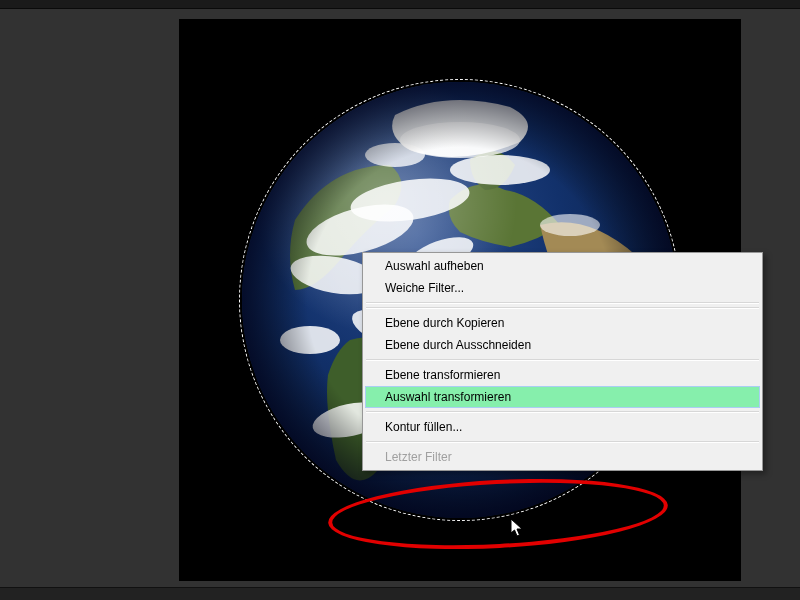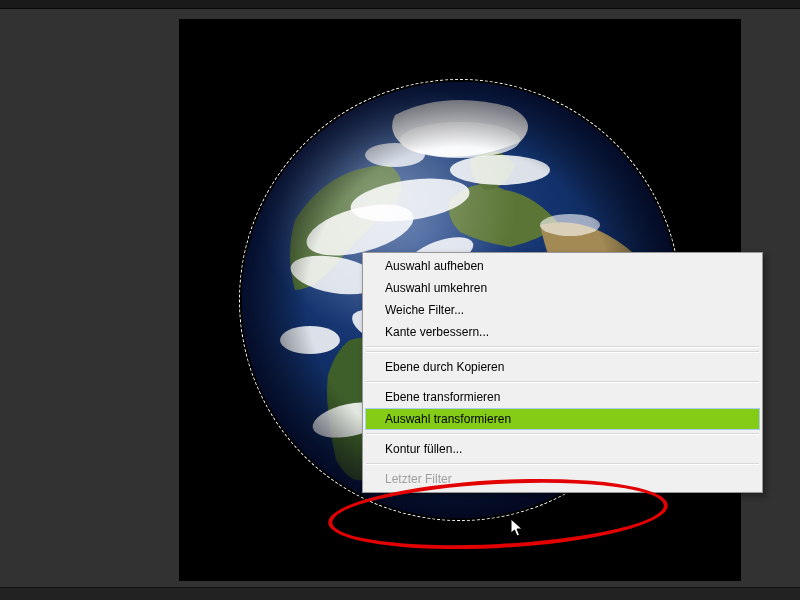--- a/index.html
+++ b/index.html
@@ -60,21 +60,21 @@
   .context-menu .item {
     padding: 4px 20px 4px 20px;
     color: #000;
     cursor: default;
     white-space: nowrap;
   }
   .context-menu .item.disabled {
     color: #a0a0a0;
   }
   .context-menu .item.highlight {
-    background: #84cc16;
+    background: #86efac;
     border: 1px solid #aacdf3;
     padding: 3px 19px 3px 19px;
   }
   .context-menu .sep {
     height: 1px;
     background: #d7d7d7;
     margin: 3px 1px 3px 1px;
     border-bottom: 1px solid #ffffff;
   }
   .annot-ellipse {
@@ -167,26 +167,25 @@
       <ellipse cx="245" cy="295" rx="22" ry="10" opacity="0.6"></ellipse>
     </g>
     <circle cx="220" cy="220" r="218" fill="url(#shine)"></circle>
     <circle cx="220" cy="220" r="218" fill="url(#vignette)"></circle>
   </svg>
   <div class="selection-marquee"></div>
 </div>
 
 <div class="context-menu" id="ctx">
     <div class="item">Auswahl aufheben</div>
-    <div class="item">Auswahl umkehren</div>
     <div class="item">Weiche Filter...</div>
-    <div class="item">Kante verbessern...</div>
     <div class="sep"></div>
     <div class="sep"></div>
     <div class="item">Ebene durch Kopieren</div>
+    <div class="item">Ebene durch Ausschneiden</div>
     <div class="sep"></div>
     <div class="item">Ebene transformieren</div>
     <div class="item highlight">Auswahl transformieren</div>
     <div class="sep"></div>
     <div class="item">Kontur füllen...</div>
     <div class="sep"></div>
     <div class="item disabled">Letzter Filter</div>
   </div>
 
 <div class="annot-ellipse"></div>

